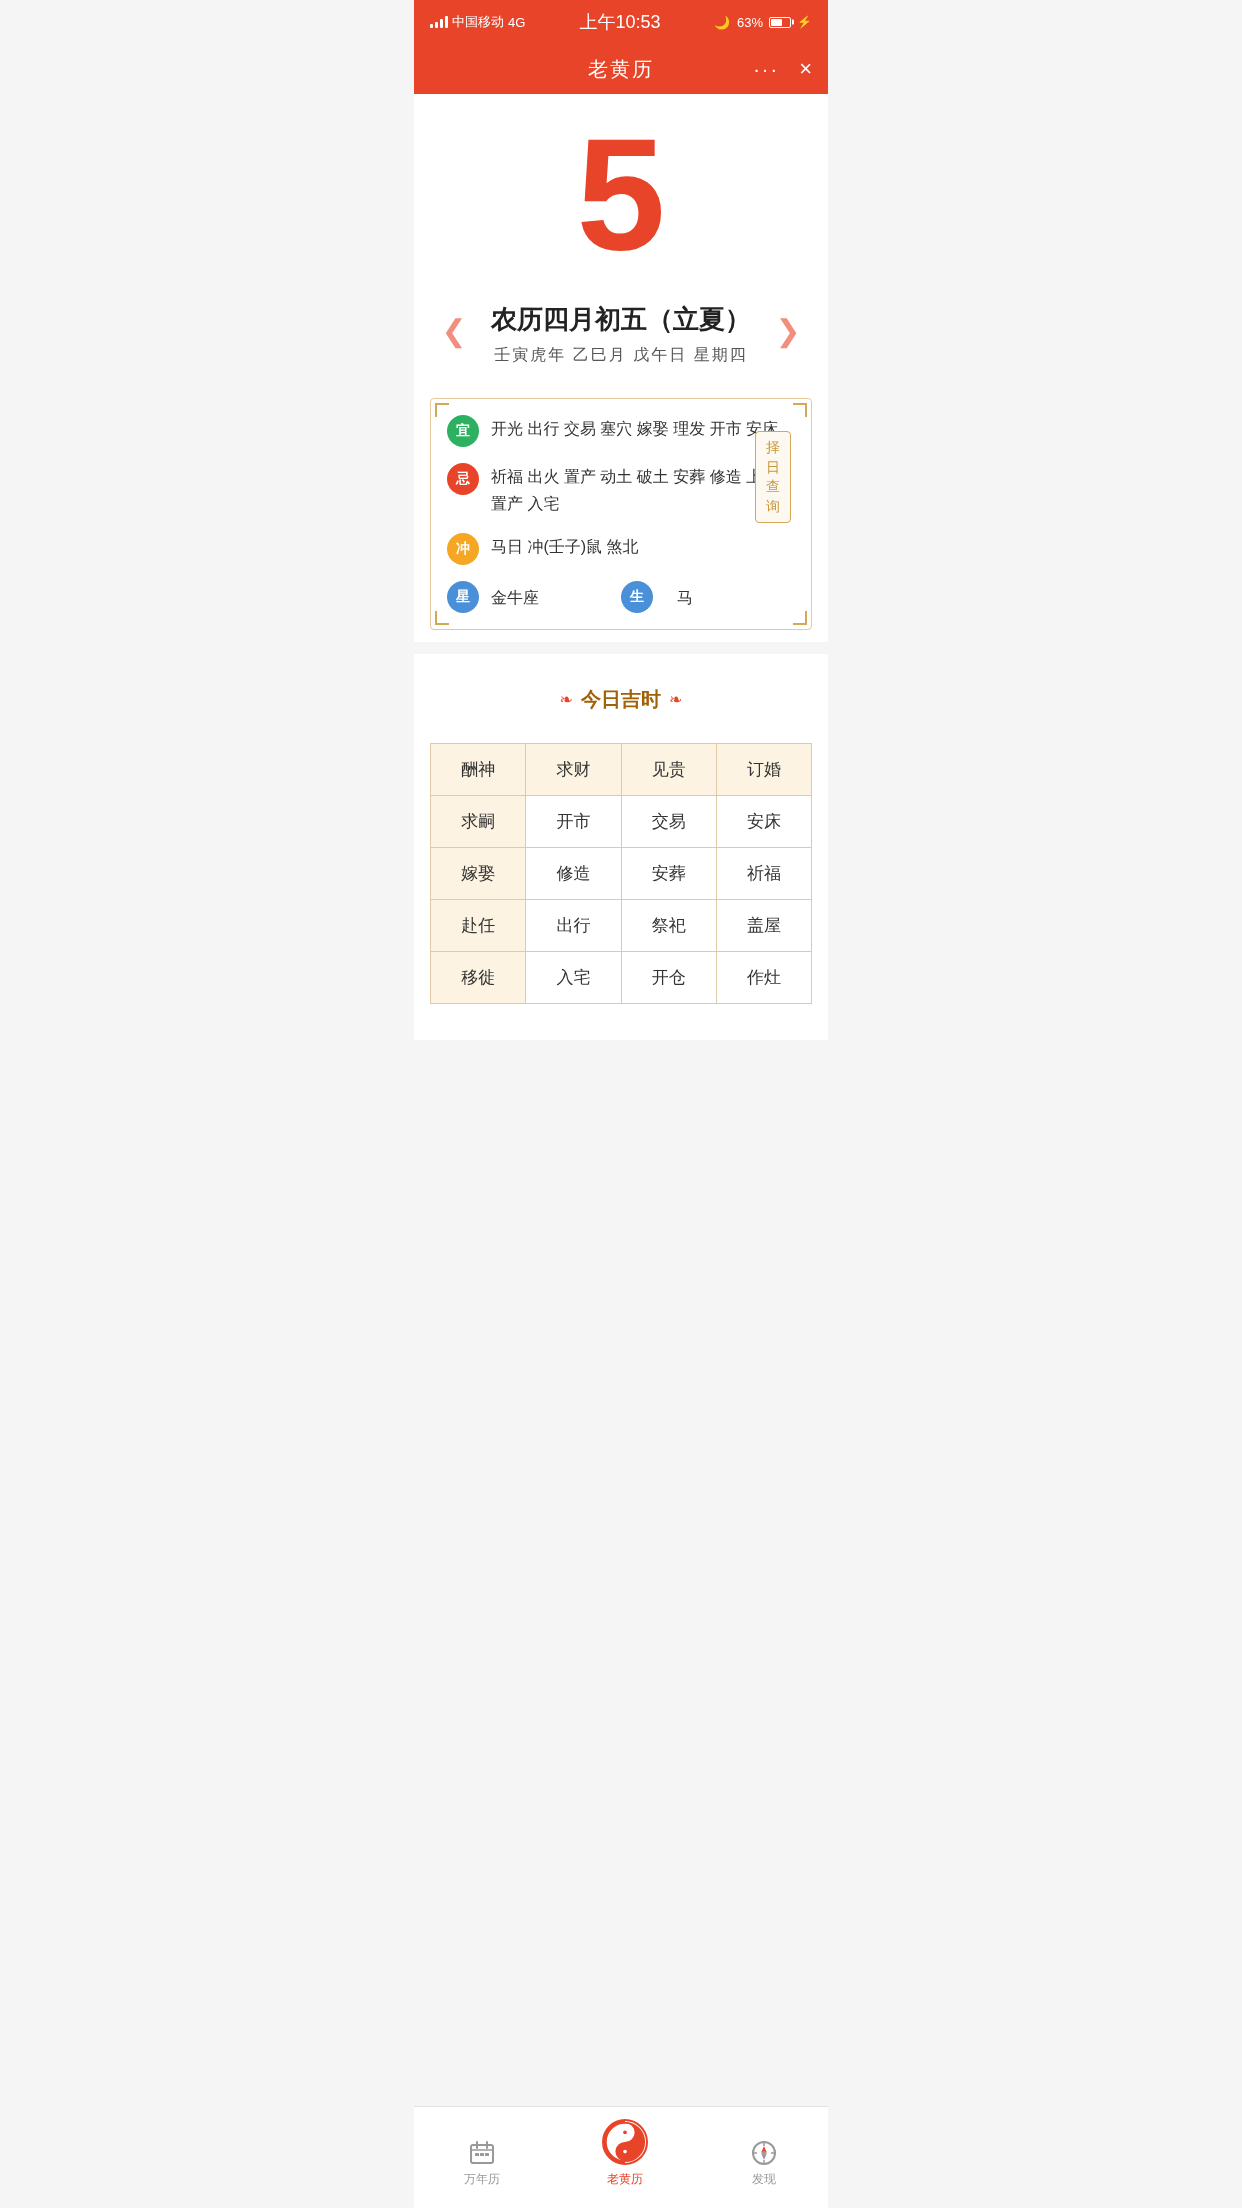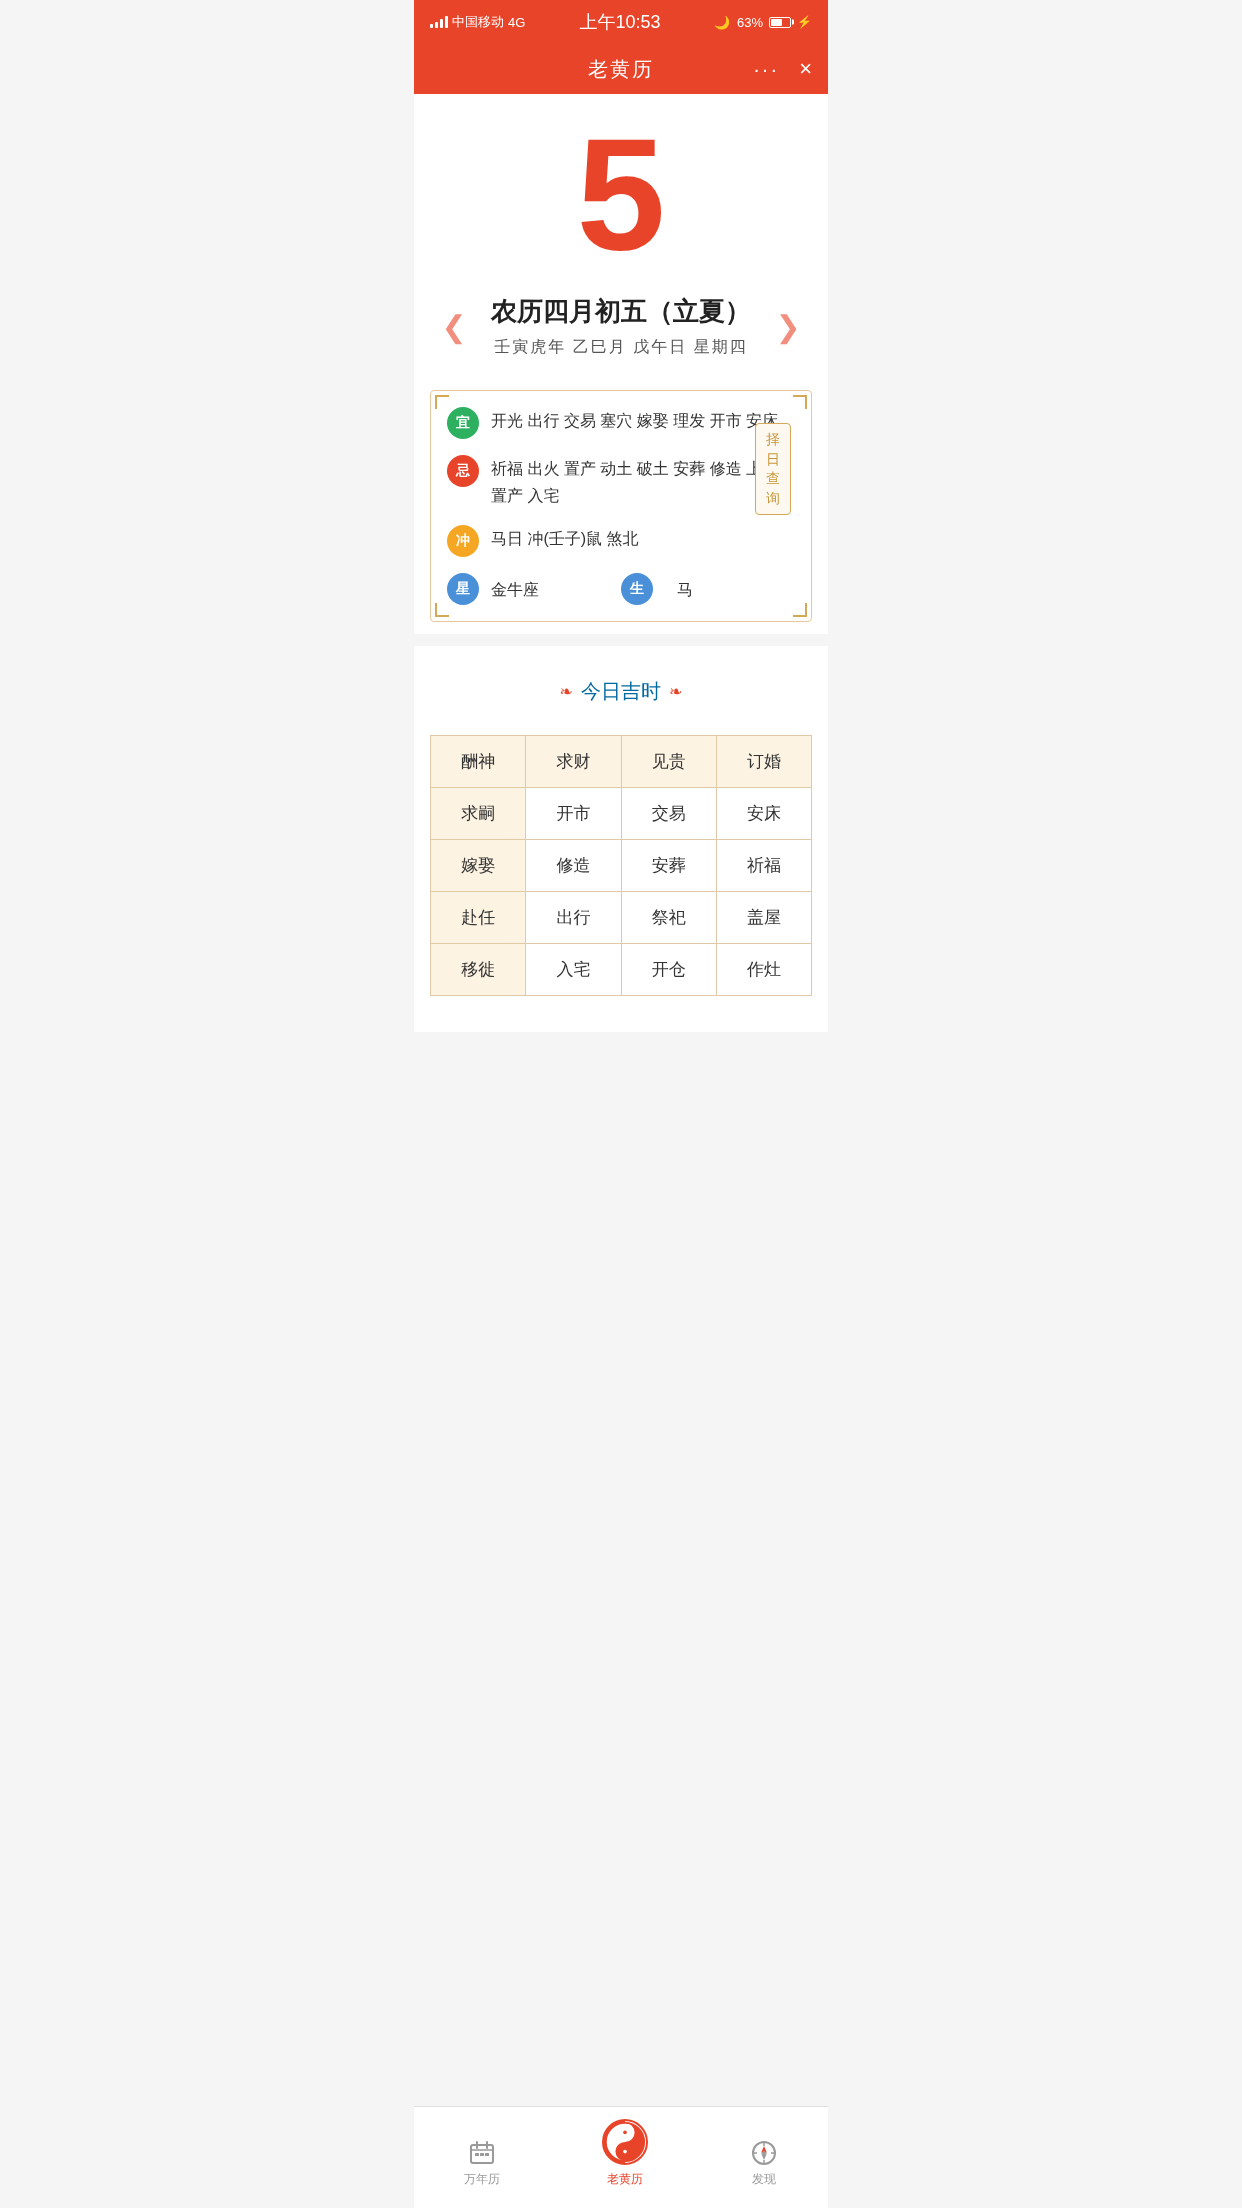--- a/index.html
+++ b/index.html
@@ -119,20 +119,21 @@
     .date-info-section {
       background: white;
       padding: 10px 20px 20px;
       display: flex;
       align-items: center;
       justify-content: space-between;
     }
     .date-center {
       text-align: center;
       flex: 1;
+      margin-top: 8px;
     }
     .date-main-title {
       font-size: 26px;
       font-weight: 700;
       color: #222;
       margin-bottom: 8px;
     }
     .date-sub {
       font-size: 16px;
       color: #555;
@@ -217,22 +218,22 @@
     .jishi-header {
       text-align: center;
       padding: 20px 0 14px;
       display: flex;
       align-items: center;
       justify-content: center;
       gap: 8px;
     }
     .jishi-title {
       font-size: 20px;
-      color: #0369a1;
-      font-weight: 400;
+      color: #a16207;
+      font-weight: 700;
     }
     .jishi-deco {
       color: #e8442a;
       font-size: 16px;
     }
 
     
     .jishi-table {
       width: calc(100% - 32px);
       margin: 16px 16px;

